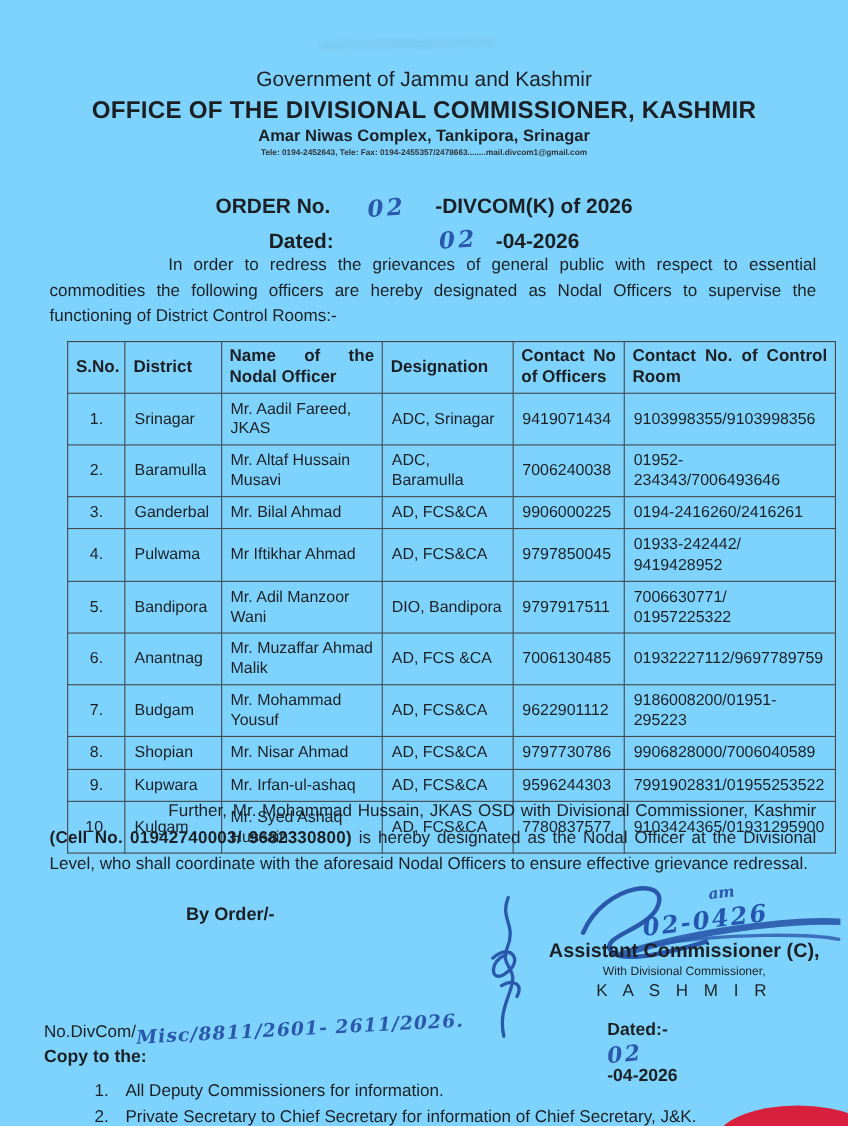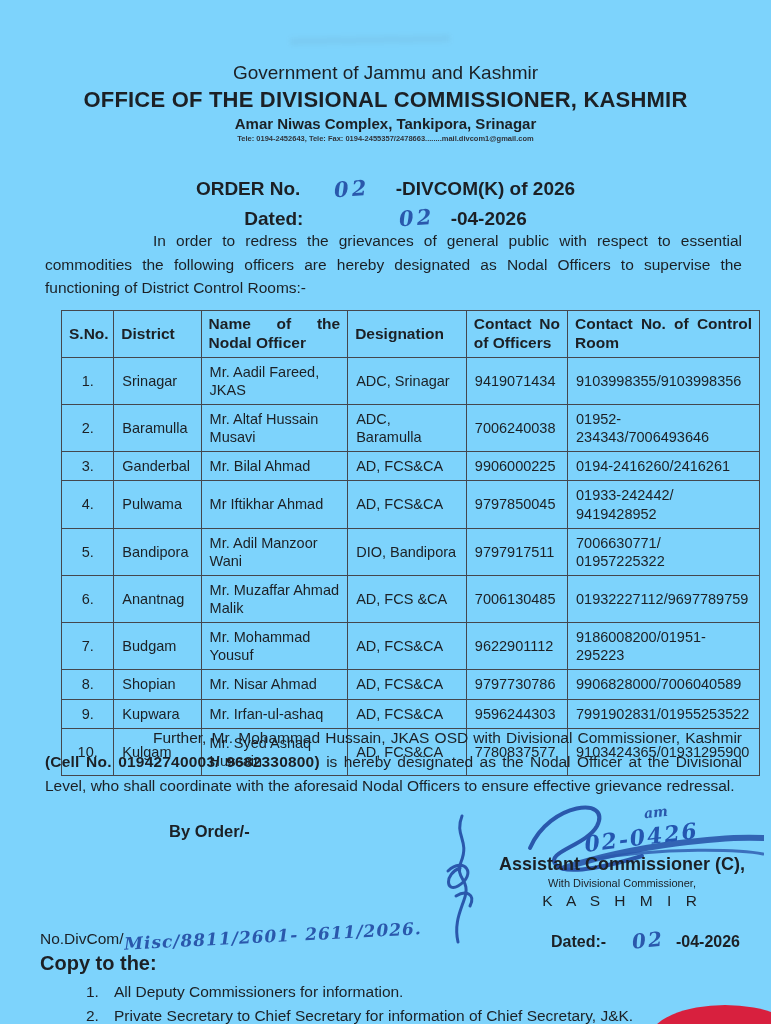--- a/index.html
+++ b/index.html
@@ -51,26 +51,26 @@
   
   .by-order { position:absolute; top:822px; left:169px; font-size:16.5px; font-weight:bold; }
   .sig-block { position:absolute; top:798px; left:432px; width:332px; }
   .sig-svg { position:absolute; top:0; left:0; pointer-events:none; }
   .sig-small { position:absolute; top:6px; left:212px; font-family:"DejaVu Serif",serif; font-style:italic; font-weight:bold; color:#2a58ac; font-size:14px; transform:rotate(-6deg); }
   .sig-num { position:absolute; top:26px; left:152px; font-family:"DejaVu Serif",serif; font-style:italic; font-weight:bold; color:#2456b0; font-size:22px; letter-spacing:2px; transform:rotate(-7deg); white-space:nowrap; }
   .sig-text { position:absolute; top:56px; left:60px; width:260px; text-align:center; }
   .sig-title { font-size:18px; font-weight:bold; }
   .sig-sub { font-size:11px; margin-top:2px; }
   .sig-region { font-size:15.5px; letter-spacing:5px; margin-top:3px; }
-  .dated-bottom { position:absolute; top:928px; left:551px; display:flex; align-items:baseline; font-size:16px; font-weight:bold; }
+  .dated-bottom { position:absolute; top:928px; left:526px; display:flex; align-items:baseline; font-size:16px; font-weight:bold;flex-direction:column; }
   .hand-date2 { font-size:20px; margin:0 12px 0 26px; transform:rotate(-6deg); letter-spacing:2px; }
   
   .ref-line { position:absolute; top:928px; left:40px; font-size:15.5px; white-space:nowrap; }
   .ref-hand { display:inline-block; font-family:"DejaVu Serif",serif; font-style:italic; font-weight:600; color:#2a58ac; font-size:17px; transform:rotate(-3deg) translateY(-2px); letter-spacing:1px; }
-  .copy-label { position:absolute; top:952px; left:40px; font-size:20px; font-weight:bold; }
+  .copy-label { position:absolute; top:952px; left:40px; font-size:16px; font-weight:bold; }
   .copy-list { position:absolute; top:980px; left:86px; font-size:15.5px; line-height:23.5px; list-style:none; }
   .copy-list li { display:flex; }
   .copy-num { width:28px; }
   
   .stamp-red { position:absolute; left:650px; top:1005px; width:150px; height:66px; background:#d8203e; border-radius:50%; }
   .smudge { position:absolute; top:36px; left:290px; width:160px; height:8px; background:rgba(90,90,95,.06); filter:blur(2px); transform:rotate(-1deg); }
 </style>
 </head>
 <body>
 

